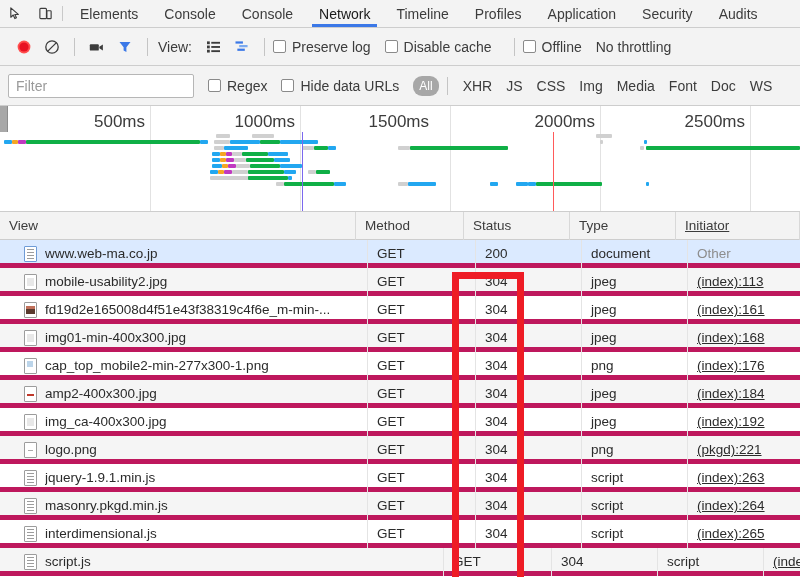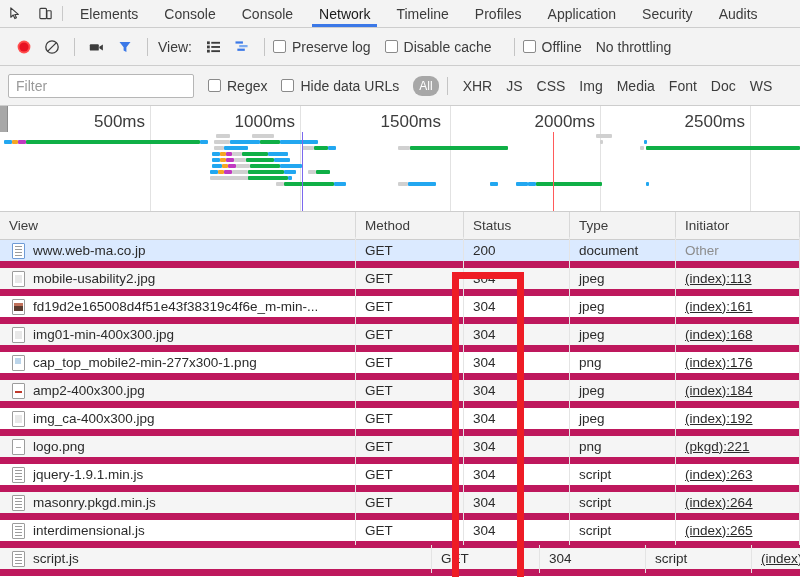--- a/index.html
+++ b/index.html
@@ -105,22 +105,23 @@
   .thead {
     display: flex; height: 28px; background: #f3f3f3;
     border-bottom: 1px solid #cdcdcd; align-items: center;
   }
   .th {
     font-size: 13.5px; color: #3c3c3c; padding-left: 9px;
     border-right: 1px solid #d8d8d8; height: 28px; line-height: 28px;
     flex: 0 0 auto; overflow: hidden; white-space: nowrap;
   }
   .row {
-    display: flex; height: 28px; align-items: center;
-    border-bottom: 7px solid #be185d;
+    display: flex; height: 28px; align-items: flex-start;
+    border-bottom: 5px solid #be185d;
+    padding-left: 12px;
   }
   .row.odd { background: #ffffff; }
   .row.even { background: #f5f5f5; }
   .row.selected { background: #dbeaff; }
   .td {
     font-size: 13.5px; color: #2b2b2b; padding-left: 9px;
     border-right: 1px solid #e4e4e4; height: 28px; line-height: 28px;
     flex: 0 0 auto; overflow: hidden; white-space: nowrap; text-overflow: ellipsis;
   }
   .td.name { display: flex; align-items: center; gap: 8px; padding-left: 12px; }
@@ -297,21 +298,21 @@
 
   <div class="overview" id="overview">
     <div class="ov-handle"></div>
   <div class="ov-grid" style="left: 150px;"></div>
       <div class="ov-grid" style="left: 300px;"></div>
       <div class="ov-grid" style="left: 450px;"></div>
       <div class="ov-grid" style="left: 600px;"></div>
       <div class="ov-grid" style="left: 750px;"></div>
       <div class="ov-tick" style="left: 150px;">500ms</div>
       <div class="ov-tick" style="left: 300px;">1000ms</div>
-      <div class="ov-tick" style="left: 446px;">1500ms</div>
+      <div class="ov-tick" style="left: 434px;">1500ms</div>
       <div class="ov-tick" style="left: 600px;">2000ms</div>
       <div class="ov-tick" style="left: 750px;">2500ms</div>
       <div class="bar" style="left: 4px; top: 34px; width: 8px; background: rgb(34, 167, 240);"></div>
       <div class="bar" style="left: 12px; top: 34px; width: 6px; background: rgb(245, 166, 35);"></div>
       <div class="bar" style="left: 18px; top: 34px; width: 8px; background: rgb(192, 57, 192);"></div>
       <div class="bar" style="left: 26px; top: 34px; width: 174px; background: rgb(15, 175, 70);"></div>
       <div class="bar" style="left: 200px; top: 34px; width: 8px; background: rgb(34, 167, 240);"></div>
       <div class="bar" style="left: 216px; top: 28px; width: 14px; background: rgb(208, 208, 208);"></div>
       <div class="bar" style="left: 252px; top: 28px; width: 22px; background: rgb(208, 208, 208);"></div>
       <div class="bar" style="left: 214px; top: 34px; width: 16px; background: rgb(208, 208, 208);"></div>
@@ -372,21 +373,21 @@
       <div class="ev-line" style="left: 302px; background: rgb(123, 104, 238);"></div>
       <div class="ev-line" style="left: 553px; background: rgb(255, 90, 90);"></div>
     </div>
 
   <div class="table">
     <div class="thead" id="thead">
         <div class="th" style="width: 356px;">View</div>
         <div class="th" style="width: 108px;">Method</div>
         <div class="th" style="width: 106px;">Status</div>
         <div class="th" style="width: 106px;">Type</div>
-        <div class="th" style="width: 124px;">Initiator</div>
+        <div class="th" style="width: 124px; text-decoration: underline;">Initiator</div>
       </div>
     <div id="tbody">
         <div class="row selected">
           <div class="td name" style="width: 356px;">
             <span class="fileicon fi-lines sel"></span>
             <span class="nm-txt">www.web-ma.co.jp</span>
           </div>
           <div class="td" style="width: 108px;">GET</div>
           <div class="td" style="width: 106px;">200</div>
           <div class="td" style="width: 106px;">document</div>

